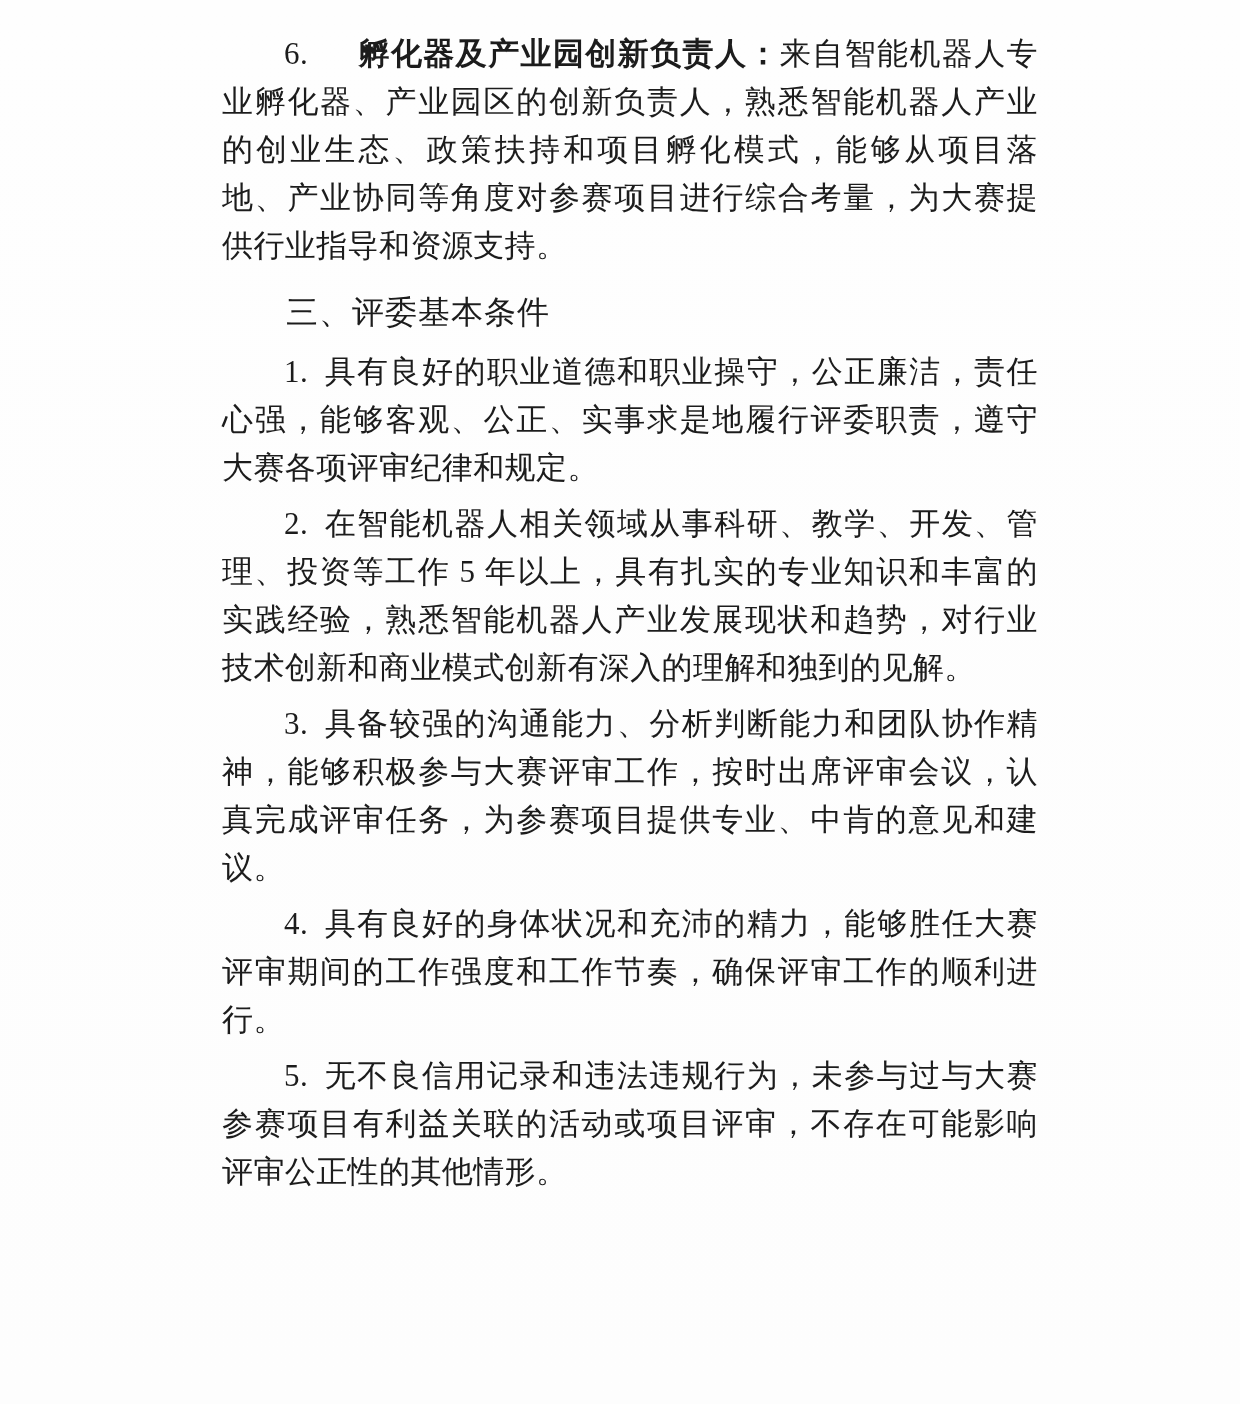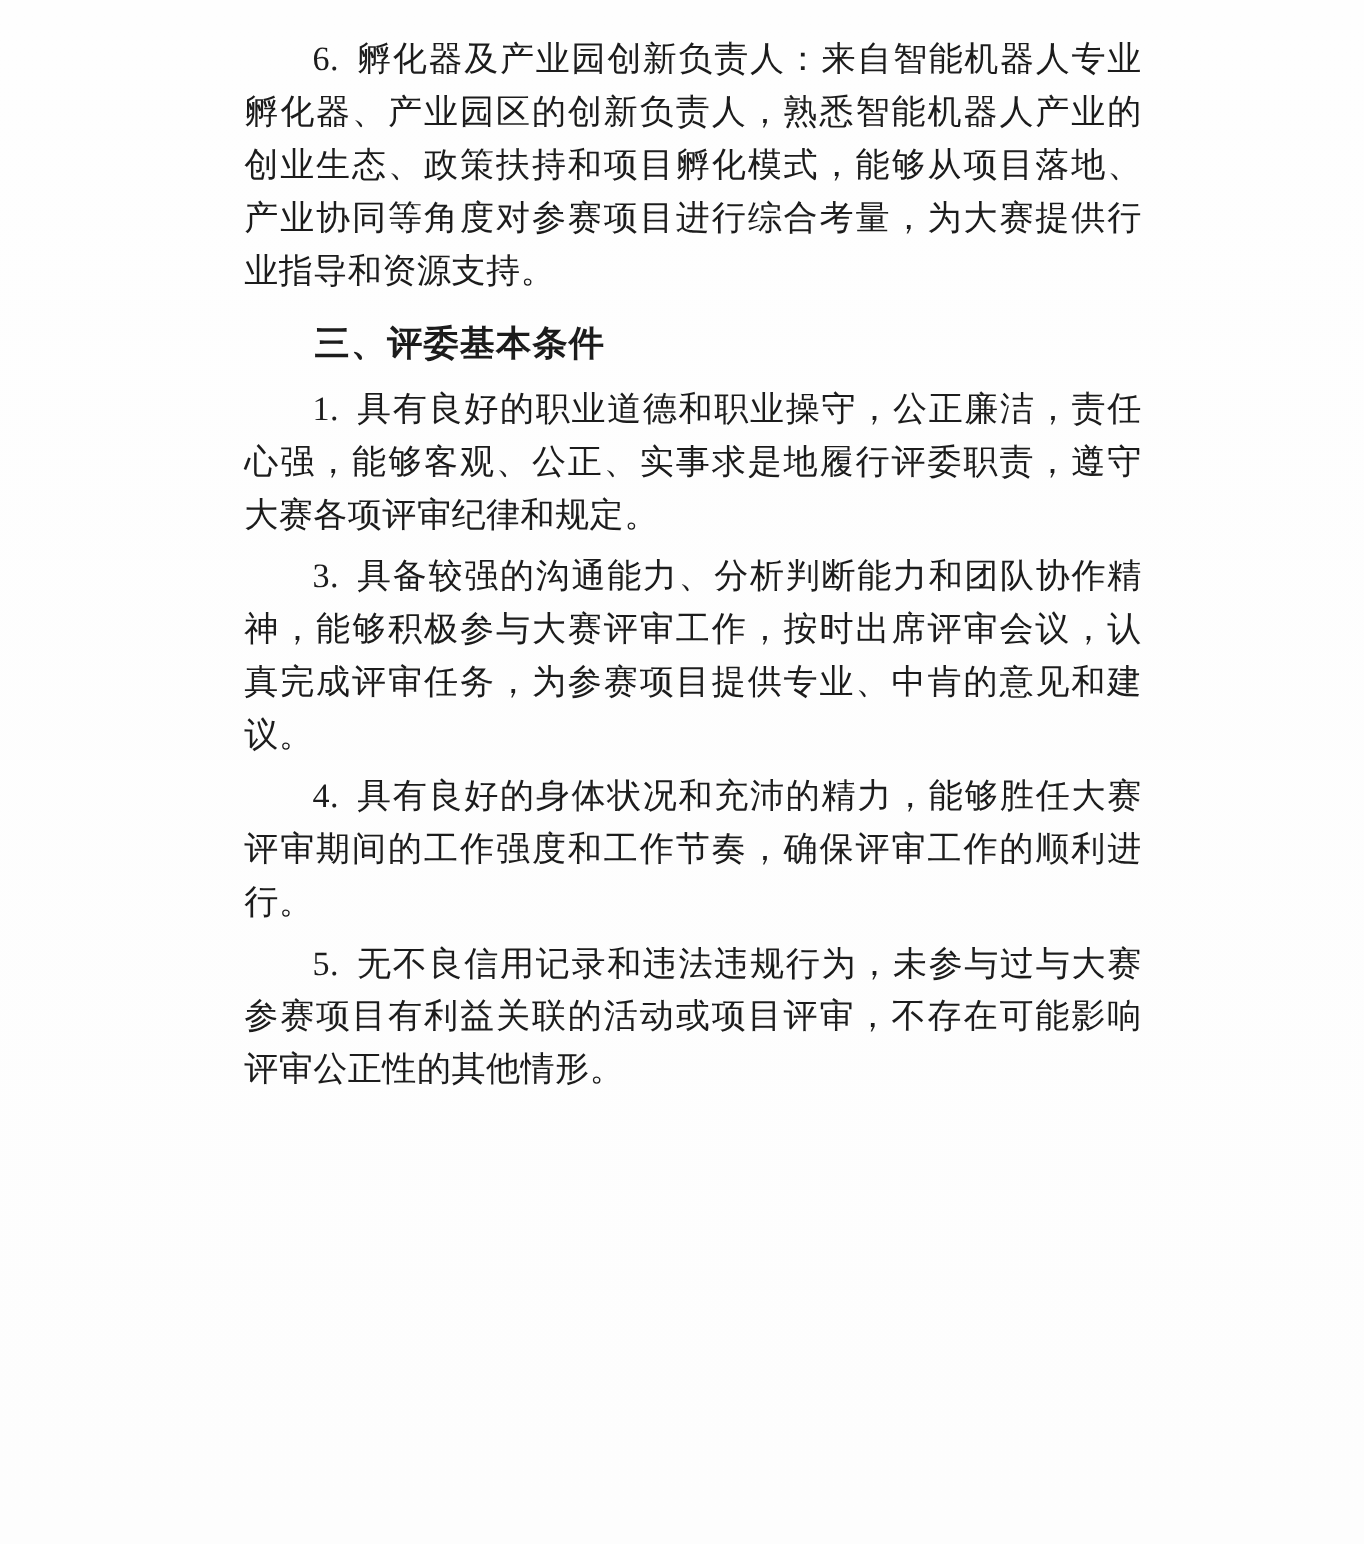--- a/index.html
+++ b/index.html
@@ -27,43 +27,45 @@
     line-height: 48px;
     letter-spacing: 0.4px;
     text-align: justify;
     text-indent: 2em;
     margin: 0 0 8px 0;
   }
   .para .num {
     margin-right: 0.5em;
   }
   .para .lead {
-    font-weight: 400;
+    font-weight: 700;
+    margin-left: 34px;
   }
   .heading {
     font-family: "DejaVu Sans", "Liberation Sans", sans-serif;
-    font-weight: 700;
+    font-weight: 400;
     font-size: 32px;
     line-height: 48px;
     letter-spacing: 1px;
     text-indent: 2em;
     margin: 18px 0 12px 0;
   }
 </style>
 </head>
 <body>
 
 <div class="doc-body">
 
   <p class="para"><span class="num">6.</span><span class="lead">孵化器及产业园创新负责人：</span><span>来自智能机器人专业孵化器、产业园区的创新负责人，熟悉智能机器人产业的创业生态、政策扶持和项目孵化模式，能够从项目落地、产业协同等角度对参赛项目进行综合考量，为大赛提供行业指导和资源支持。</span></p>
 
   <h2 class="heading"><span>三、评委基本条件</span></h2>
 
   <p class="para"><span class="num">1.</span><span>具有良好的职业道德和职业操守，公正廉洁，责任心强，能够客观、公正、实事求是地履行评委职责，遵守大赛各项评审纪律和规定。</span></p>
 
+  <p class="para"><span class="num">2.</span><span>在智能机器人相关领域从事科研、教学、开发、管理、投资等工作 5 年以上，具有扎实的专业知识和丰富的实践经验，熟悉智能机器人产业发展现状和趋势，对行业技术创新和商业模式创新有深入的理解和独到的见解。</span></p>
 
   <p class="para"><span class="num">3.</span><span>具备较强的沟通能力、分析判断能力和团队协作精神，能够积极参与大赛评审工作，按时出席评审会议，认真完成评审任务，为参赛项目提供专业、中肯的意见和建议。</span></p>
 
   <p class="para"><span class="num">4.</span><span>具有良好的身体状况和充沛的精力，能够胜任大赛评审期间的工作强度和工作节奏，确保评审工作的顺利进行。</span></p>
 
   <p class="para"><span class="num">5.</span><span>无不良信用记录和违法违规行为，未参与过与大赛参赛项目有利益关联的活动或项目评审，不存在可能影响评审公正性的其他情形。</span></p>
 
 
 
 </div>

